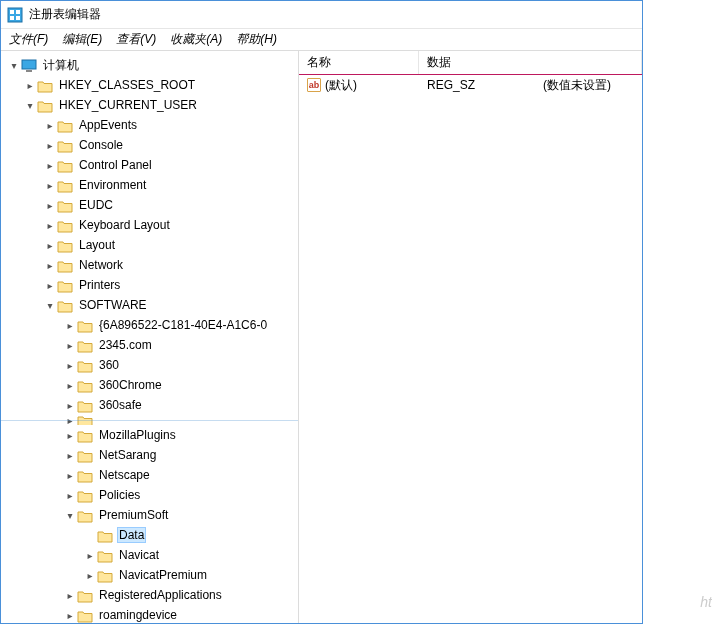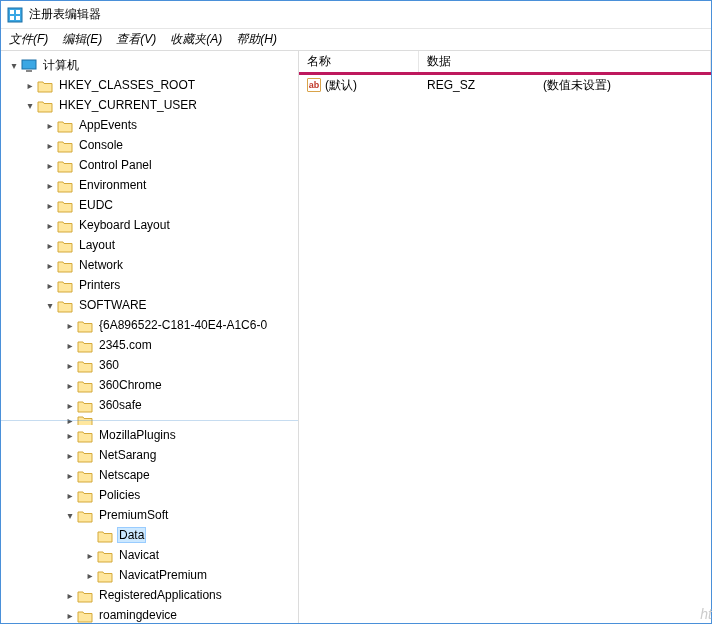--- a/index.html
+++ b/index.html
@@ -1,26 +1,26 @@
 <!DOCTYPE html>
 <html><head>
 <meta charset="utf-8">
 <style>
   * { box-sizing: border-box; margin: 0; padding: 0; font-family: "Segoe UI", "Microsoft YaHei", sans-serif; font-size: 12px; }
   body { background: #fff; width: 712px; height: 626px; overflow: hidden; position: relative; }
-  .window { border: 1px solid #4a90d9; width: 712px; height: 624px; background: #fff; display: flex; flex-direction: column; }
+  .window { border: 1px solid #4a90d9; width: 643px; height: 624px; background: #fff; display: flex; flex-direction: column; }
   .titlebar { height: 28px; background: #fff; display: flex; align-items: center; padding: 0 6px; border-bottom: 1px solid #e6e6e6; }
   .title-icon { width: 16px; height: 16px; margin-right: 6px; display:inline-flex; align-items:center; justify-content:center;}
   .title-text { color: #000; }
   .menubar { height: 22px; display: flex; align-items: center; padding: 2px 8px; gap: 14px; border-bottom: 1px solid #dcdcdc; }
   .menubar span { cursor: default; font-style: italic; }
   .content { flex: 1; display: flex; min-height: 0; }
   .tree-pane { width: 298px; border-right: 1px solid #dcdcdc; overflow: hidden; padding-top: 4px; }
   .list-pane { flex: 1; display: flex; flex-direction: column; }
-  .list-header { display: flex; border-bottom: 3px solid #be185d; height: 24px; align-items: center; }
+  .list-header { display: flex; border-bottom: 1px solid #be185d; height: 24px; align-items: center; }
   .list-header .col { border-right: 1px solid #e6e6e6; padding: 0 8px; height: 100%; display:flex; align-items:center; }
   .col-name { width: 120px; }
   .col-type { width: 116px; }
   .col-data { flex: 1; }
   .list-body { flex: 1; }
   .list-row { display: flex; height: 20px; align-items:center; }
   .list-row .col-name { display:flex; align-items:center; gap:4px; padding-left:6px;}
   .list-row .col { border: none; padding: 0 8px; }
   .ab-icon { width:14px; height:14px; border:1px solid #d9a34a; background:#fff; color:#c0392b; font-weight:bold; font-size:9px; display:inline-flex; align-items:center; justify-content:center; border-radius:1px;}
   
@@ -31,21 +31,21 @@
   .chev.blank { visibility:hidden; }
   .folder-icon { width:16px; height:14px; display:inline-block; margin-right:4px; }
   .folder-icon svg { vertical-align:middle; }
   .label { padding:0 2px; }
   .label.sel { background:#cce8ff; border:1px solid #99ccff; padding:0 1px; }
   .ind0 { padding-left:6px;} .ind1 { padding-left:22px;} .ind2 { padding-left:42px;} .ind3 { padding-left:62px;} .ind4 { padding-left:82px;}
   
   .annotation { position:absolute; pointer-events:none; }
   .cut-row { position:relative; }
   .cut-row::after { content:""; position:absolute; left:0; right:0; top:50%; border-top:1px solid #5b9bd5; opacity:0.35;}
-  .watermark { position:absolute; right:0; bottom:4px; color:#ccc; font-size:14px; font-style:italic; }
+  .watermark { position:absolute; right:0; bottom:16px; color:#ccc; font-size:14px; font-style:italic; }
 </style>
 </head>
 <body>
 
 <div class="window">
   <div class="titlebar">
     <span class="title-icon">
       <svg width="16" height="16">
           <rect x="1" y="1" width="14" height="14" fill="#3ba7e4" stroke="#1d6fa5"></rect>
           <rect x="3" y="3" width="4" height="4" fill="#fff"></rect>

